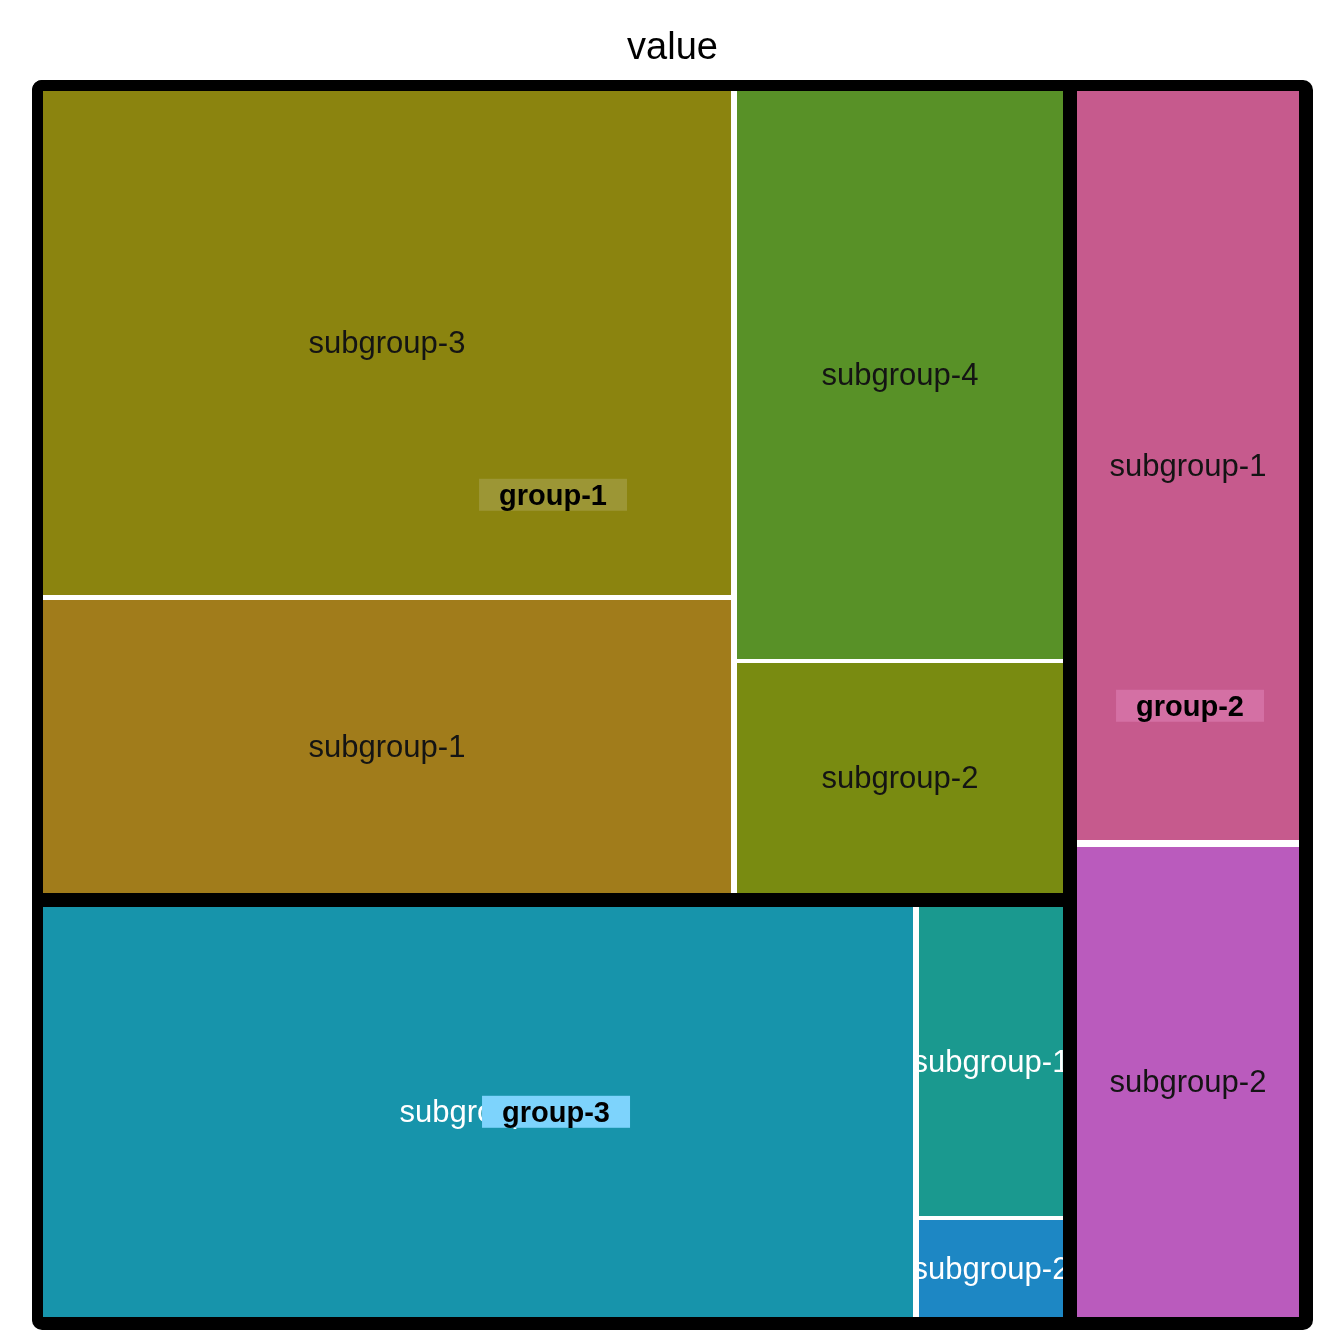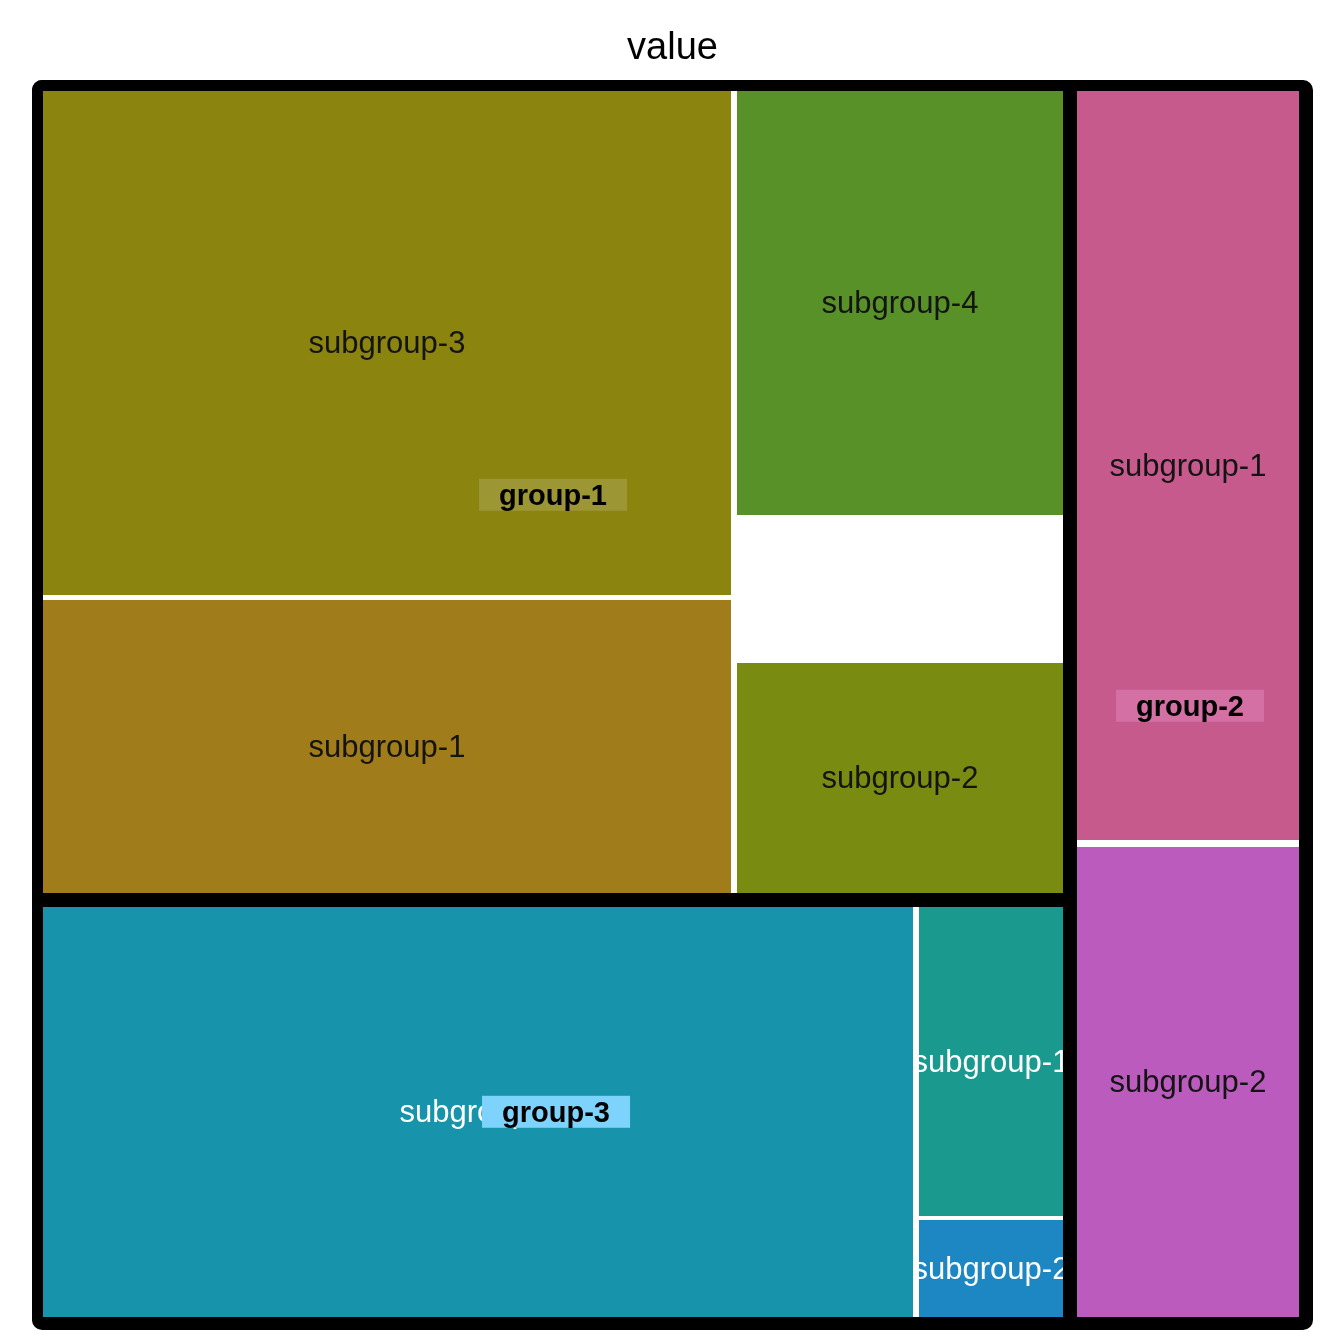--- a/index.html
+++ b/index.html
@@ -74,21 +74,21 @@
   <div id="treemap-backing" style="left: 32px; top: 80px; width: 1281px; height: 1250px; background: rgb(0, 0, 0);"></div>
   <div id="treemap-groups">
       <div class="treemap-group" style="left: 32px; top: 80px; width: 1042px; height: 824px;">
         <div class="treemap-group-inner">
           <div class="treemap-cell" style="left: 0px; top: 0px; width: 688px; height: 504px; background: rgb(139, 132, 15);">
             <span class="cell-label" style="color: rgb(20, 20, 20);">subgroup-3</span>
           </div>
           <div class="treemap-cell" style="left: 0px; top: 509px; width: 688px; height: 293px; background: rgb(161, 124, 27);">
             <span class="cell-label" style="color: rgb(20, 20, 20);">subgroup-1</span>
           </div>
-          <div class="treemap-cell" style="left: 694px; top: 0px; width: 326px; height: 424px; background: rgb(88, 145, 39);">
+          <div class="treemap-cell" style="left: 694px; top: 0px; width: 326px; height: 568px; background: rgb(88, 145, 39);">
             <span class="cell-label" style="color: rgb(20, 20, 20);">subgroup-4</span>
           </div>
           <div class="treemap-cell" style="left: 694px; top: 572px; width: 326px; height: 230px; background: rgb(121, 139, 17);">
             <span class="cell-label" style="color: rgb(20, 20, 20);">subgroup-2</span>
           </div>
         </div>
       </div>
       <div class="treemap-group" style="left: 1066px; top: 80px; width: 244px; height: 1248px;">
         <div class="treemap-group-inner">
           <div class="treemap-cell" style="left: 0px; top: 0px; width: 222px; height: 749px; background: rgb(198, 90, 141);">

